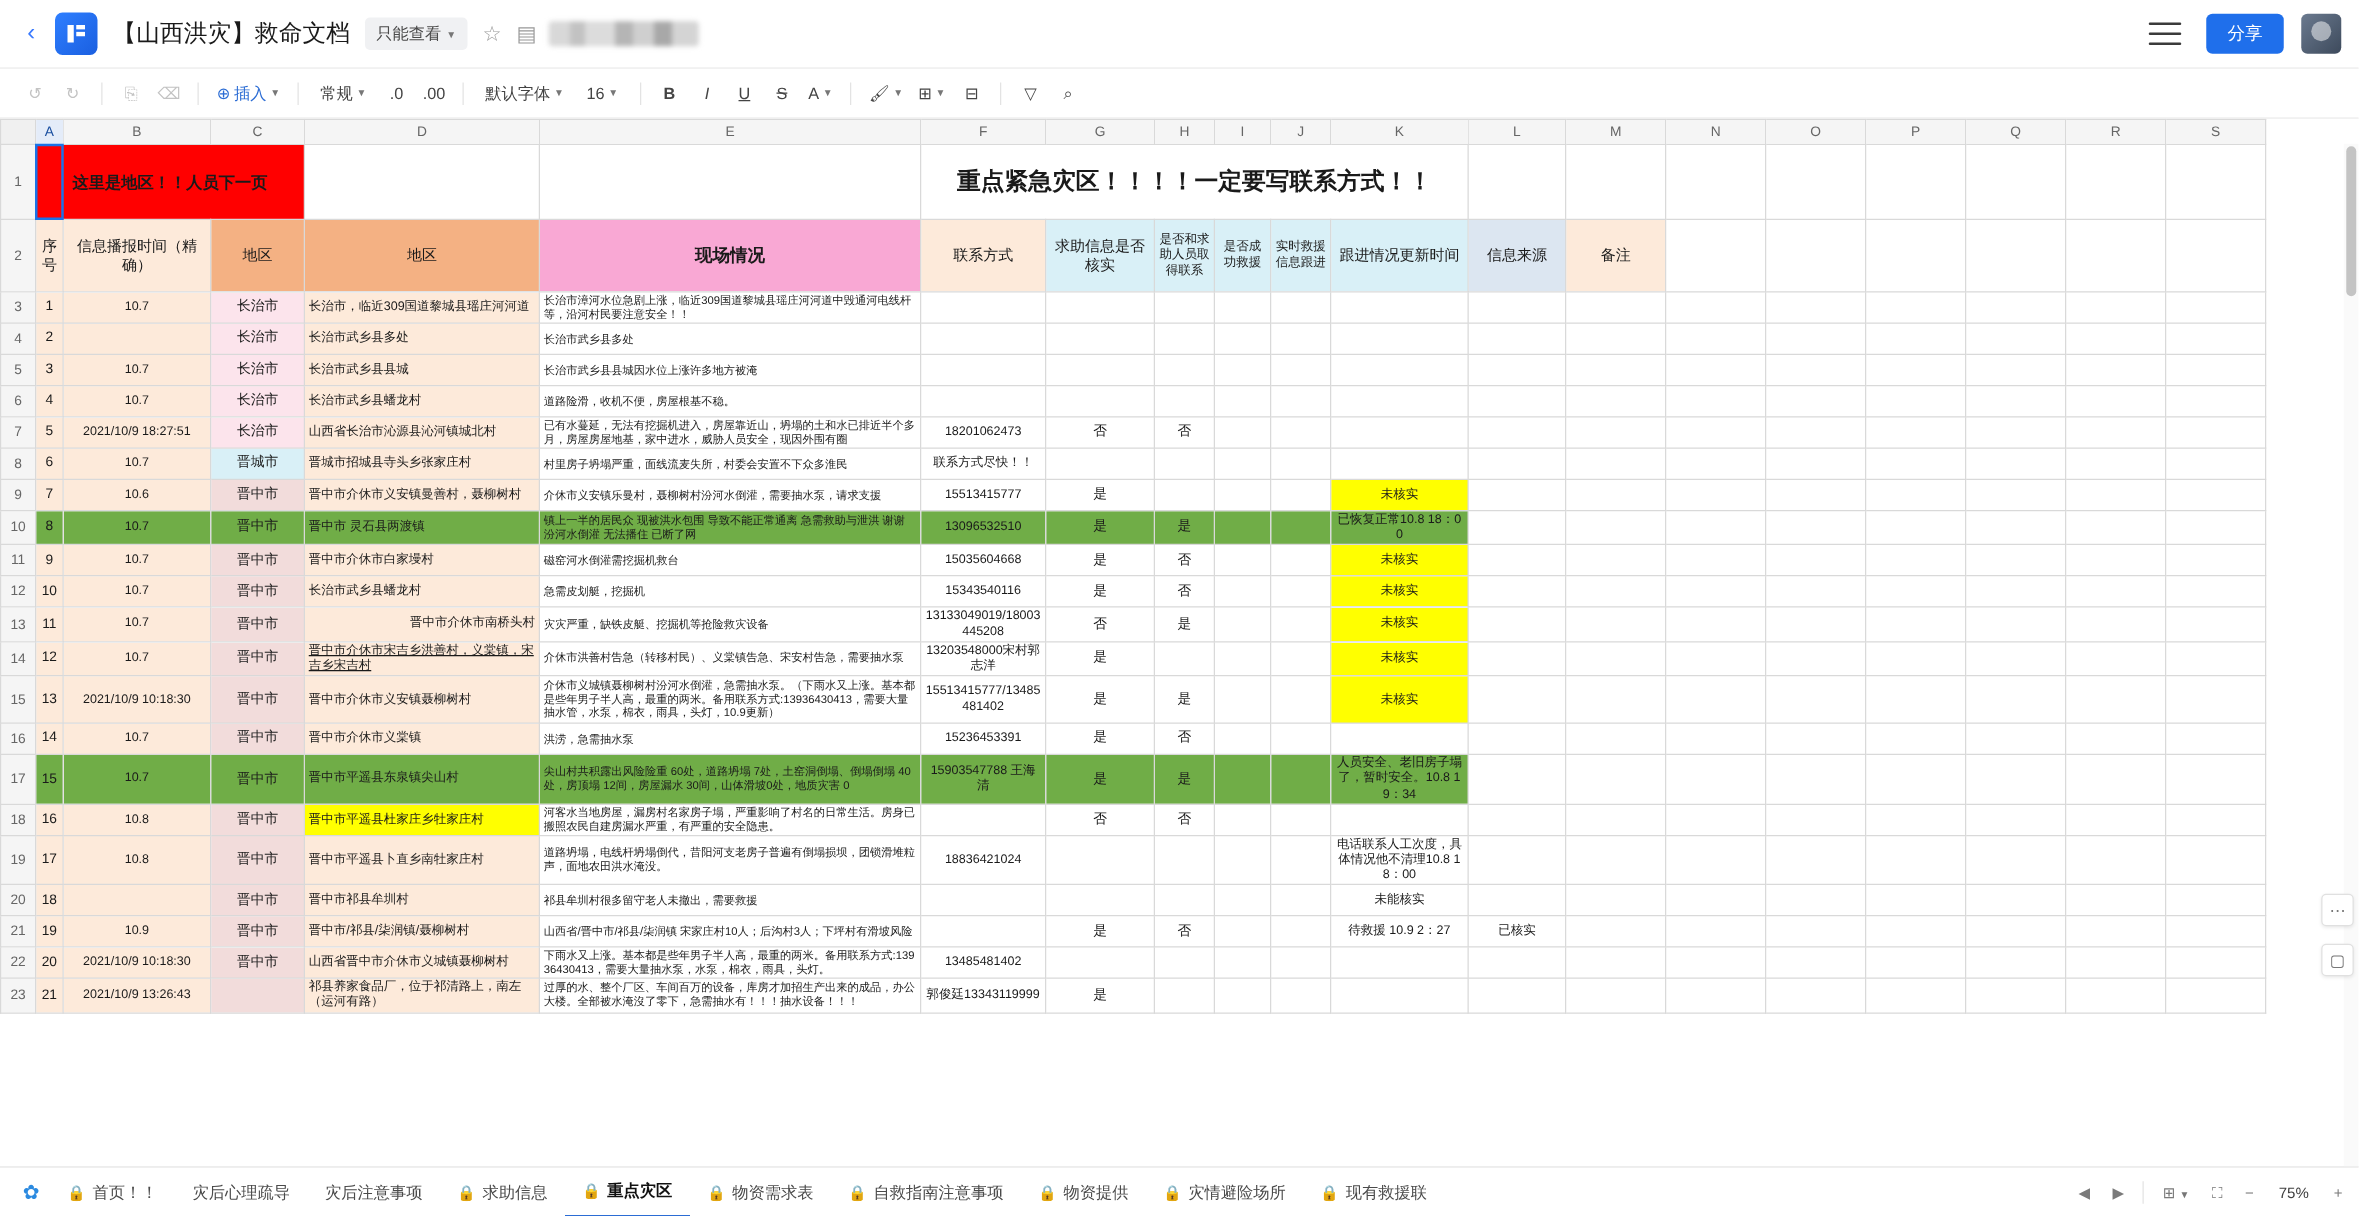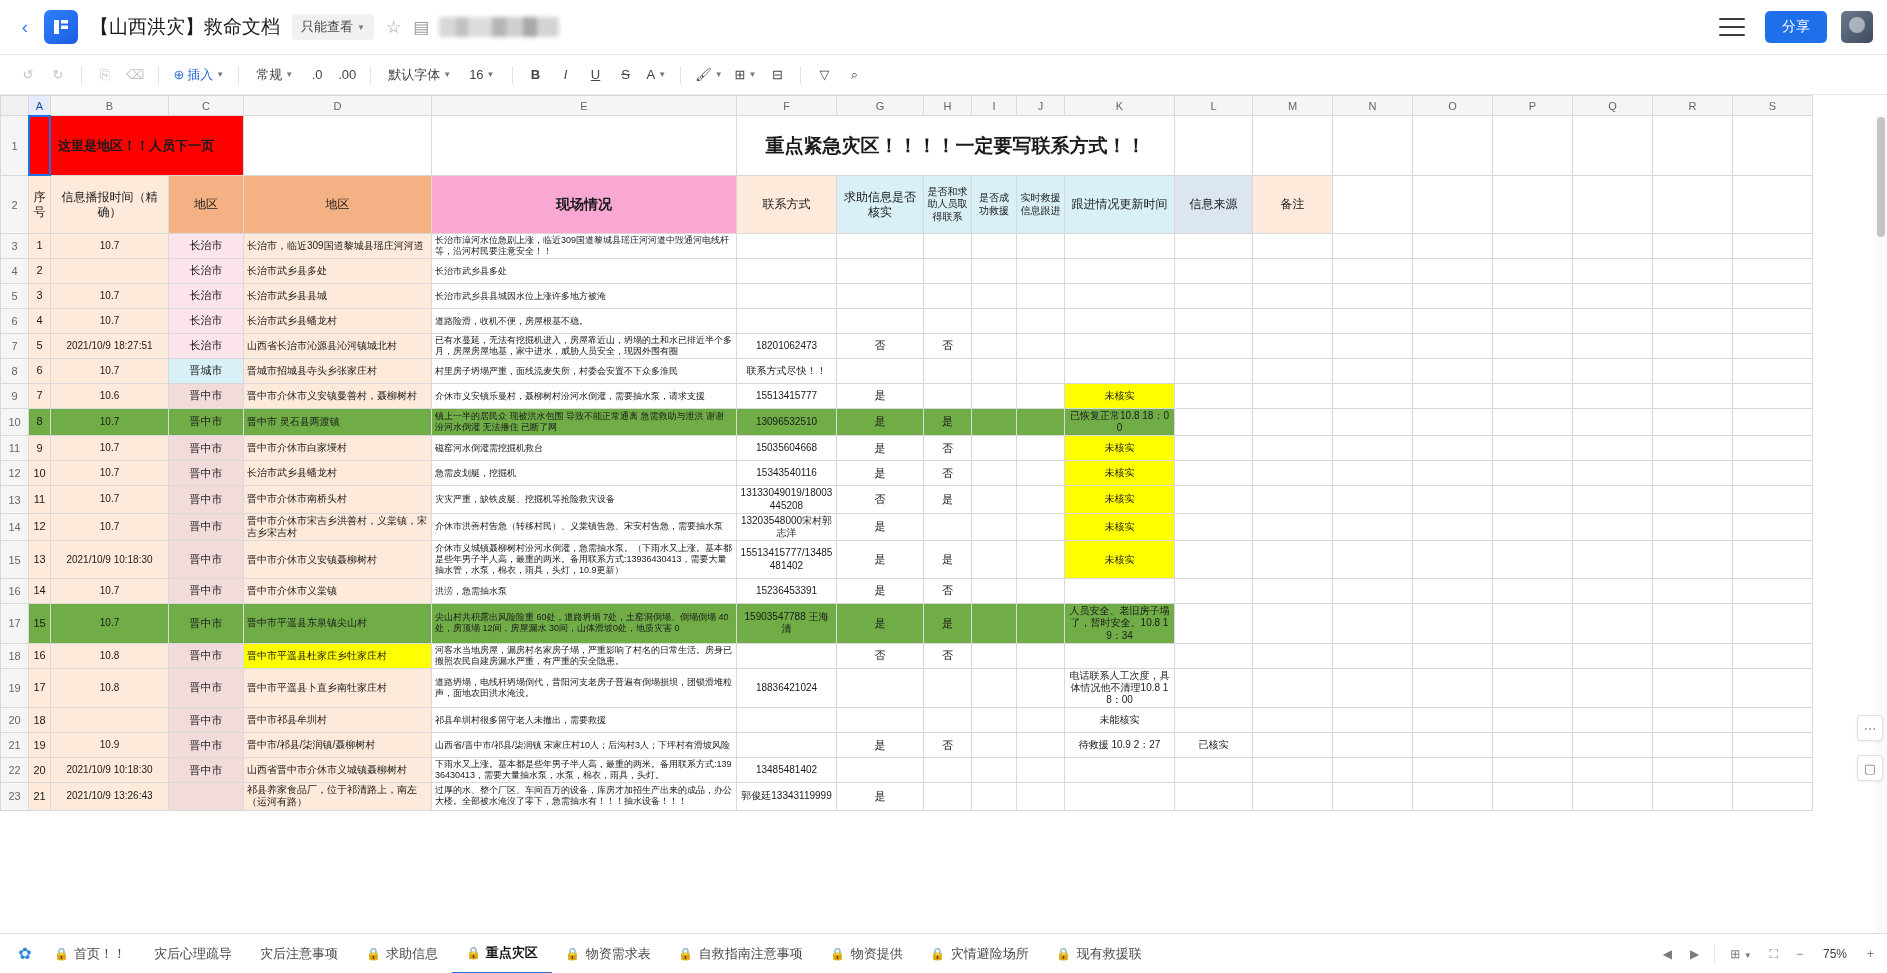--- a/index.html
+++ b/index.html
@@ -538,21 +538,21 @@
             <td class="cell bg-white"></td>
             <td class="cell bg-white"></td>
             <td class="cell bg-white"></td>
             <td class="cell bg-white"></td>
           </tr>
           <tr style="height: 25px;">
             <td class="rowhead">13</td>
             <td class="cell c bg-cream">11</td>
             <td class="cell c bg-cream" style="font-size: 10px;">10.7</td>
             <td class="cell c bg-pink2">晋中市</td>
-            <td class="cell l wrap bg-cream" style="font-size: 10px;">晋中市介休市南桥头村</td>
+            <td class="cell l wrap bg-cream" style="font-size: 10px; text-align: right;">晋中市介休市南桥头村</td>
             <td class="cell l wrap bg-white" style="font-size: 9px;">灾灾严重，缺铁皮艇、挖掘机等抢险救灾设备</td>
             <td class="cell c wrap bg-white" style="font-size: 10px;">13133049019/18003445208</td>
             <td class="cell c bg-white">否</td>
             <td class="cell c bg-white">是</td>
             <td class="cell c bg-white"></td>
             <td class="cell c bg-white"></td>
             <td class="cell c wrap bg-yellow" style="font-size: 10px;">未核实</td>
             <td class="cell c bg-white" style="font-size: 10px;"></td>
             <td class="cell c bg-white"></td>
             <td class="cell bg-white"></td>
@@ -560,21 +560,21 @@
             <td class="cell bg-white"></td>
             <td class="cell bg-white"></td>
             <td class="cell bg-white"></td>
             <td class="cell bg-white"></td>
           </tr>
           <tr style="height: 25px;">
             <td class="rowhead">14</td>
             <td class="cell c bg-cream">12</td>
             <td class="cell c bg-cream" style="font-size: 10px;">10.7</td>
             <td class="cell c bg-pink2">晋中市</td>
-            <td class="cell l wrap bg-cream" style="font-size: 10px;">晋中市介休市宋吉乡洪善村，义棠镇，宋吉乡宋吉村</td>
+            <td class="cell l wrap bg-cream" style="font-size: 10px; text-decoration: underline;">晋中市介休市宋吉乡洪善村，义棠镇，宋吉乡宋吉村</td>
             <td class="cell l wrap bg-white" style="font-size: 9px;">介休市洪善村告急（转移村民）、义棠镇告急、宋安村告急，需要抽水泵</td>
             <td class="cell c wrap bg-white" style="font-size: 10px;">13203548000宋村郭志洋</td>
             <td class="cell c bg-white">是</td>
             <td class="cell c bg-white"></td>
             <td class="cell c bg-white"></td>
             <td class="cell c bg-white"></td>
             <td class="cell c wrap bg-yellow" style="font-size: 10px;">未核实</td>
             <td class="cell c bg-white" style="font-size: 10px;"></td>
             <td class="cell c bg-white"></td>
             <td class="cell bg-white"></td>

